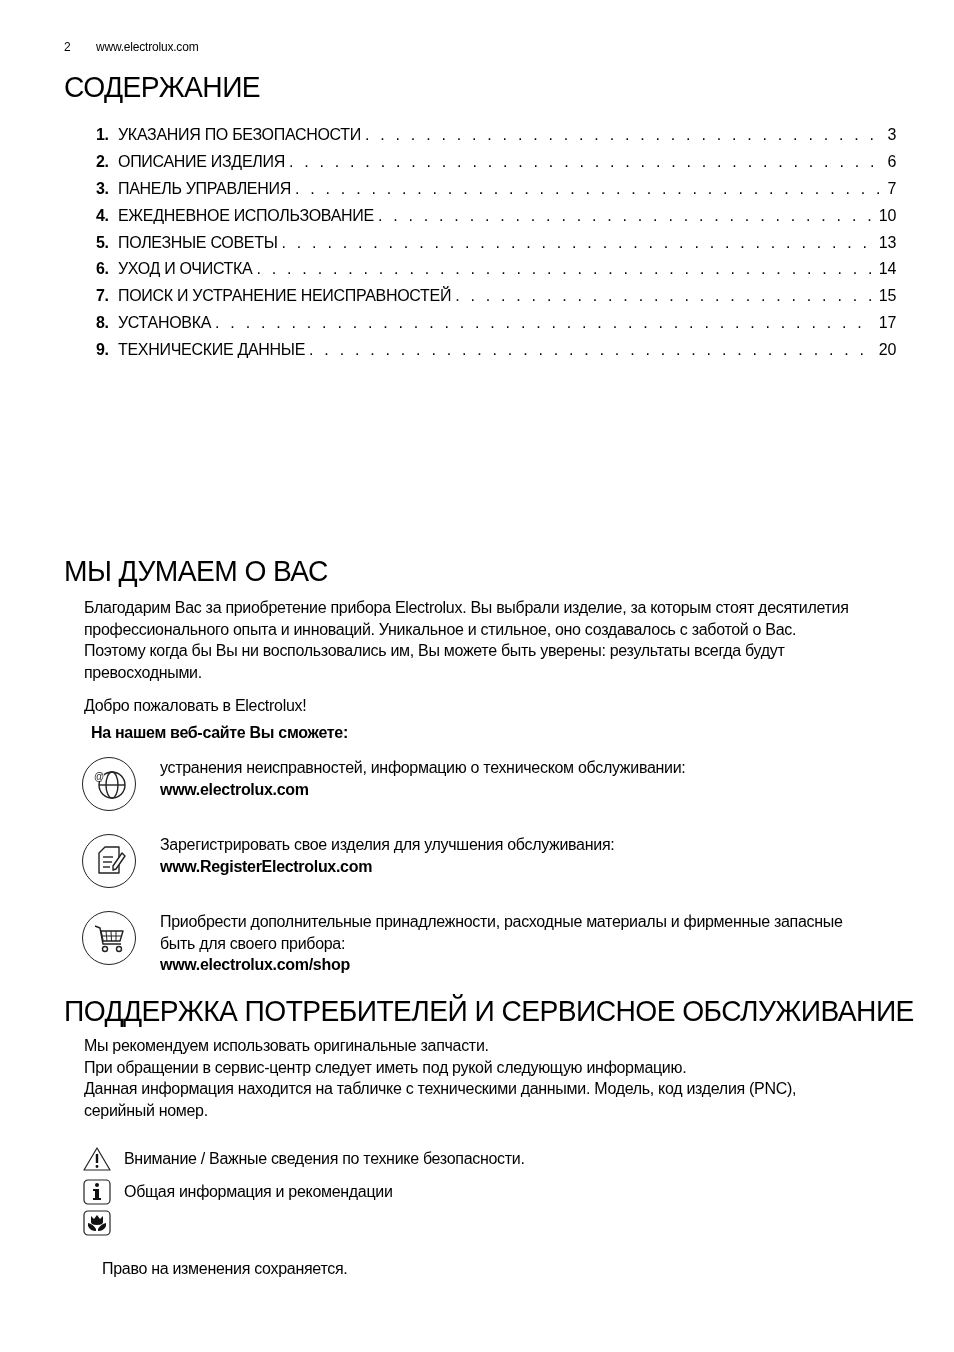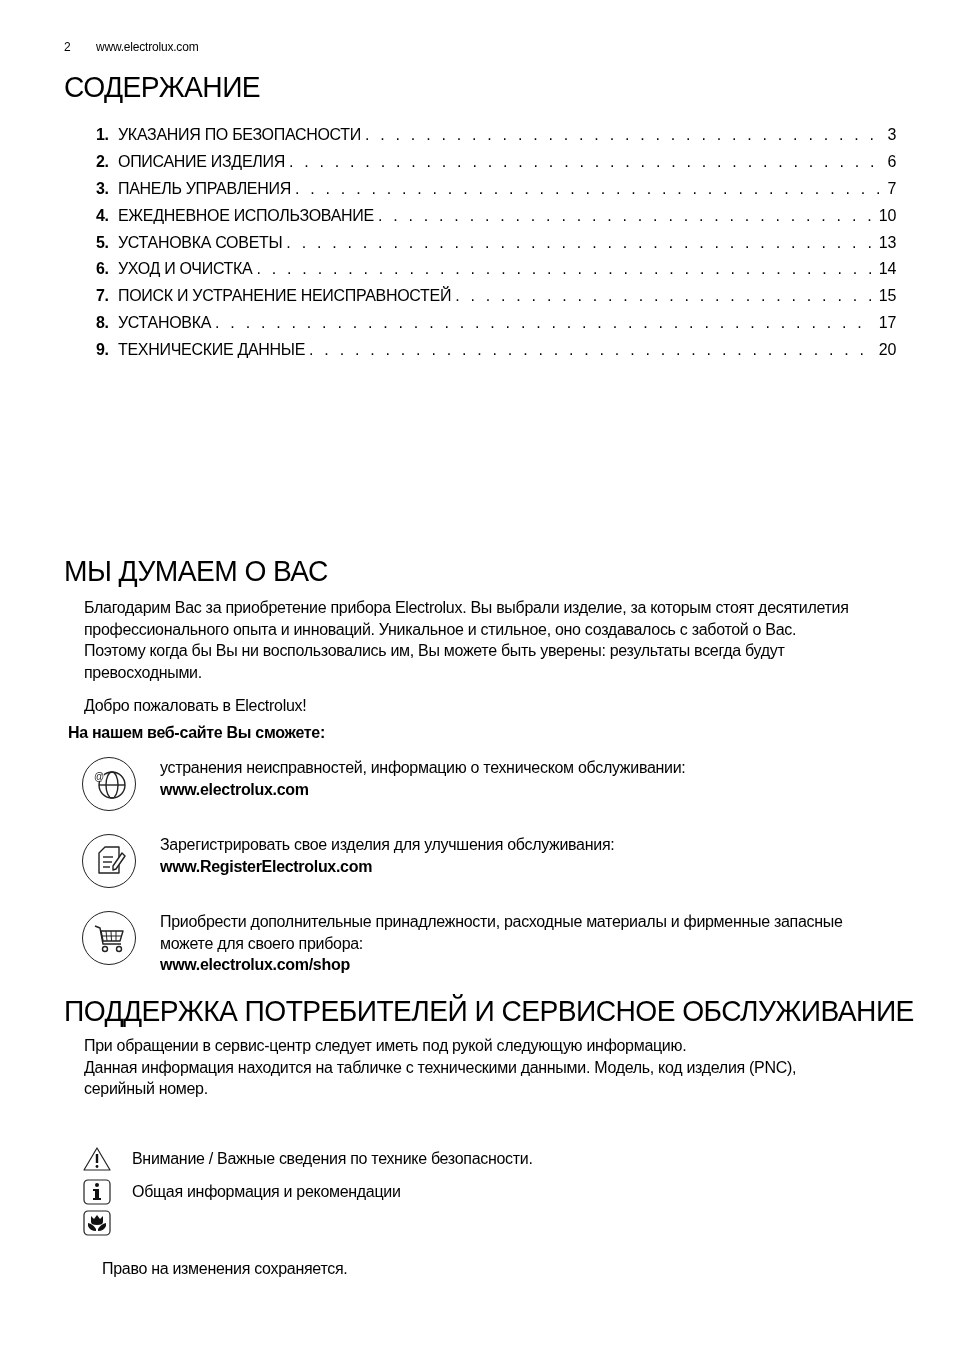--- a/index.html
+++ b/index.html
@@ -31,21 +31,21 @@
     .toc-page { flex: 0 0 auto; text-align: right; min-width: 10px; }
     .para { font-size: 16px; line-height: 21.5px; letter-spacing: -0.3px; }
     .bold { font-weight: bold; }
     .feature { left: 82px; width: 820px; display: flex; }
     .feature-icon {
       width: 54px; height: 54px; flex: 0 0 54px; margin-right: 24px;
       border: 1.5px solid #222; border-radius: 50%; box-sizing: border-box;
       display: flex; align-items: center; justify-content: center;
     }
     .feature-text { font-size: 16px; line-height: 21.5px; letter-spacing: -0.3px; }
-    .legend-row { left: 82px; display: flex; align-items: center; font-size: 16px; letter-spacing: -0.3px; gap: 8px; }
+    .legend-row { left: 82px; display: flex; align-items: center; font-size: 16px; letter-spacing: -0.3px; }
     .legend-icon { width: 30px; height: 26px; margin-right: 12px; display: flex; align-items: center; justify-content: center; }
   </style>
 </head>
 <body>
 
 <div class="abs running-header">
   <span class="page-num">2</span><span>www.electrolux.com</span>
 </div>
 
 <div class="abs h1" style="left:64px; top:70px;">СОДЕРЖАНИЕ</div>
@@ -70,21 +70,21 @@
     <span class="toc-page">7</span>
   </div>
   <div class="toc-row">
     <span class="toc-num">4.</span>
     <span class="toc-title">ЕЖЕДНЕВНОЕ ИСПОЛЬЗОВАНИЕ</span>
     <span class="toc-dots"></span>
     <span class="toc-page">10</span>
   </div>
   <div class="toc-row">
     <span class="toc-num">5.</span>
-    <span class="toc-title">УСТАНОВКА СОВЕТЫ</span>
+    <span class="toc-title">ПОЛЕЗНЫЕ СОВЕТЫ</span>
     <span class="toc-dots"></span>
     <span class="toc-page">13</span>
   </div>
   <div class="toc-row">
     <span class="toc-num">6.</span>
     <span class="toc-title">УХОД И ОЧИСТКА</span>
     <span class="toc-dots"></span>
     <span class="toc-page">14</span>
   </div>
   <div class="toc-row">
@@ -110,21 +110,21 @@
 <div class="abs h1" style="left:64px; top:554px;">МЫ ДУМАЕМ О ВАС</div>
 
 <div class="abs para" style="left:84px; top:597px; width:830px;">
   <div>Благодарим Вас за приобретение прибора Electrolux. Вы выбрали изделие, за которым стоят десятилетия</div>
   <div>профессионального опыта и инноваций. Уникальное и стильное, оно создавалось с заботой о Вас.</div>
   <div>Поэтому когда бы Вы ни воспользовались им, Вы можете быть уверены: результаты всегда будут</div>
   <div>превосходными.</div>
 </div>
 
 <div class="abs para" style="left:84px; top:695px;">Добро пожаловать в Electrolux!</div>
-<div class="abs para bold" style="left:68px; top:722px;">На нашем веб-сайте Вы сможете:</div>
+<div class="abs para bold" style="left:91px; top:722px;">На нашем веб-сайте Вы сможете:</div>
 
 <div class="abs feature" style="top:757px;">
   <div class="feature-icon">
     <svg width="44" height="44" viewBox="0 0 44 44">
       <circle cx="25" cy="23" r="13" fill="none" stroke="#222" stroke-width="1.4"></circle>
       <ellipse cx="25" cy="23" rx="6" ry="13" fill="none" stroke="#222" stroke-width="1.4"></ellipse>
       <line x1="12" y1="23" x2="38" y2="23" stroke="#222" stroke-width="1.4"></line>
       <circle cx="12" cy="14" r="5" fill="#fff" stroke="none"></circle>
       <text x="12" y="17.5" font-size="10" text-anchor="middle" font-family="Liberation Sans, sans-serif" fill="#222">@</text>
     </svg>
@@ -159,28 +159,29 @@
       <line x1="17" y1="13" x2="18" y2="23" stroke="#222" stroke-width="1"></line>
       <line x1="22" y1="13" x2="22.5" y2="23" stroke="#222" stroke-width="1"></line>
       <line x1="27" y1="13" x2="27" y2="23" stroke="#222" stroke-width="1"></line>
       <line x1="13" y1="18" x2="32.5" y2="18" stroke="#222" stroke-width="1"></line>
       <circle cx="16" cy="31" r="2.5" fill="none" stroke="#222" stroke-width="1.4"></circle>
       <circle cx="30" cy="31" r="2.5" fill="none" stroke="#222" stroke-width="1.4"></circle>
     </svg>
   </div>
   <div class="feature-text">
     <div>Приобрести дополнительные принадлежности, расходные материалы и фирменные запасные</div>
-    <div>можете для своего прибора:</div>
+    <div>быть для своего прибора:</div>
     <div class="bold">www.electrolux.com/shop</div>
   </div>
 </div>
 
 <div class="abs h1" style="left:64px; top:994px;">ПОДДЕРЖКА ПОТРЕБИТЕЛЕЙ И СЕРВИСНОЕ ОБСЛУЖИВАНИЕ</div>
 
 <div class="abs para" style="left:84px; top:1035px; width:830px;">
+  <div>Мы рекомендуем использовать оригинальные запчасти.</div>
   <div>При обращении в сервис-центр следует иметь под рукой следующую информацию.</div>
   <div>Данная информация находится на табличке с техническими данными. Модель, код изделия (PNC),</div>
   <div>серийный номер.</div>
 </div>
 
 <div class="abs legend-row" style="top:1146px;">
   <span class="legend-icon">
     <svg width="30" height="26" viewBox="0 0 30 26">
       <path d="M15 2 L28 24 L2 24 Z" fill="none" stroke="#222" stroke-width="1.2" stroke-linejoin="round"></path>
       <rect x="13.8" y="8" width="2.4" height="9" fill="#111"></rect>

